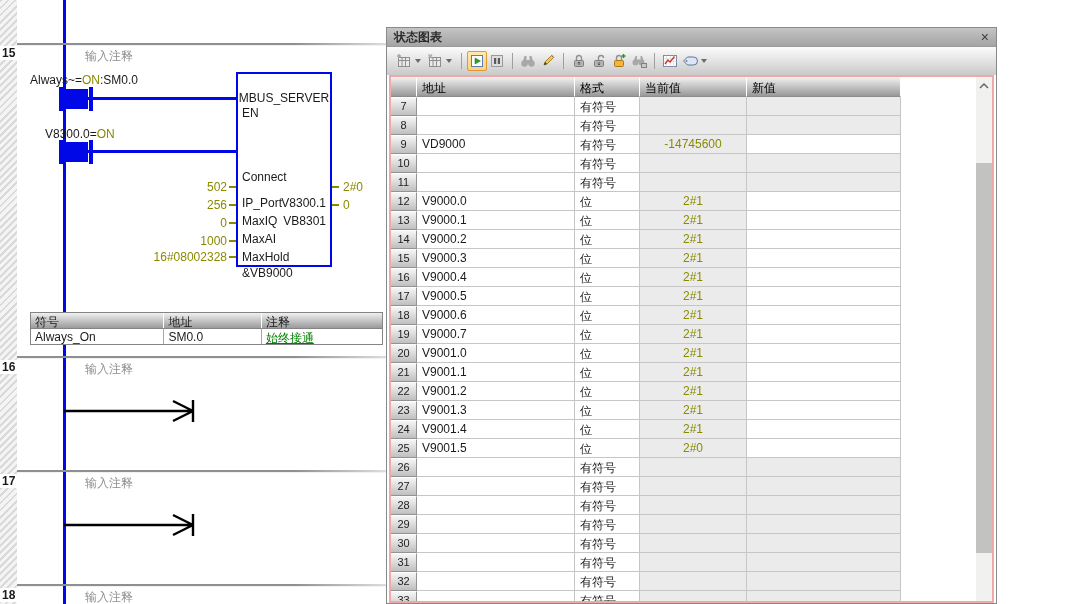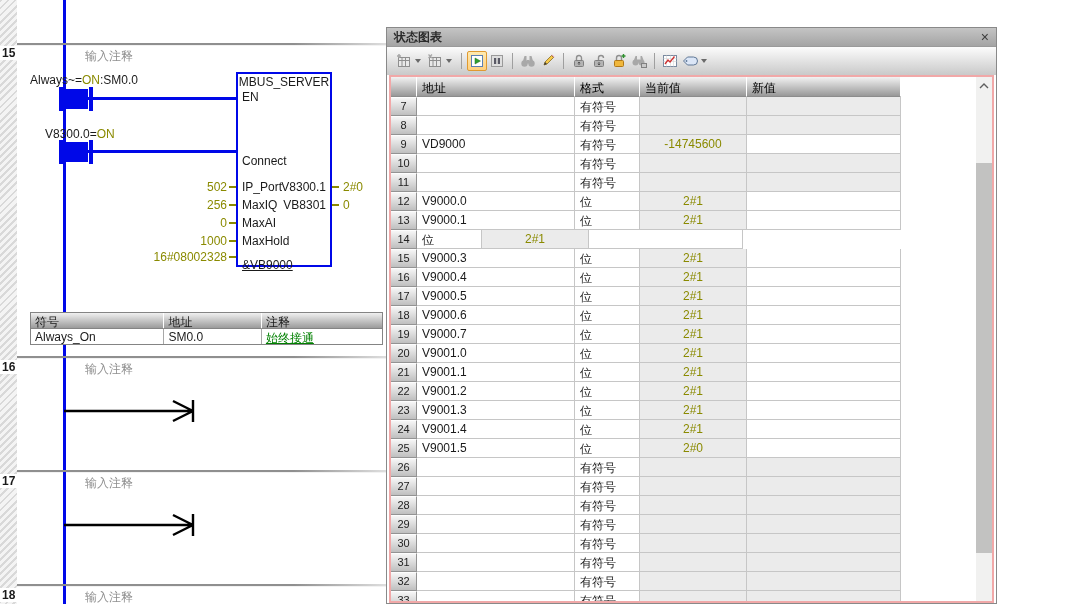--- a/index.html
+++ b/index.html
@@ -13,21 +13,21 @@
   .rail{position:absolute;left:63px;width:3px;background:#0008e8;}
   .netnum{position:absolute;left:0;width:20px;height:14px;background:#fff;font-weight:bold;padding-left:2px;}
   .ncomment{position:absolute;left:85px;color:#8f8f8f;}
   .rlabel{position:absolute;white-space:nowrap;text-align:right;}
   .rlabel .on{color:#8a8a00;}
   .wire{position:absolute;height:3px;background:#0008e8;}
   .cbar{position:absolute;width:4px;height:24px;background:#0008e8;}
   .cfill{position:absolute;width:24px;height:20px;background:#0008e8;}
   .fblock{position:absolute;left:236px;top:72px;width:96px;height:195px;border:2px solid #0008e8;
           background:#fff;box-sizing:border-box;}
-  .fblock .t{position:absolute;white-space:nowrap;}
+  .fblock .t{position:absolute;white-space:nowrap;margin-top:16px;}
   .btitle{top:1px;left:0;width:100%;text-align:center;}
   .pin{position:absolute;width:7px;height:2px;background:#8a8a00;}
   .ival{position:absolute;left:140px;width:87px;text-align:right;color:#8a8a00;white-space:nowrap;}
   .oval{position:absolute;left:343px;color:#8a8a00;white-space:nowrap;}
   .arrow{position:absolute;left:63px;}
   
   .stable{position:absolute;left:30px;top:312px;width:353px;border:1px solid #848484;box-sizing:border-box;background:#fff;}
   .strow{display:flex;}
   .sth{height:15px;background:linear-gradient(#f0f0f0,#9b9b9b);border-right:1px solid #fff;
        box-sizing:border-box;padding:1px 0 0 4px;overflow:hidden;}
@@ -116,21 +116,21 @@
   </div>
 
   <div class="fblock">
     <div class="t btitle">MBUS_SERVER</div>
     <div class="t" style="left:4px;top:16px">EN</div>
     <div class="t" style="left:4px;top:80px">Connect</div>
     <div class="t" style="left:4px;top:106px">IP_Port</div>
     <div class="t" style="left:4px;top:124px">MaxIQ</div>
     <div class="t" style="left:4px;top:142px">MaxAI</div>
     <div class="t" style="left:4px;top:160px">MaxHold</div>
-    <div class="t" style="left:4px;top:184px;text-decoration:underline">&amp;VB9000</div>
+    <div class="t" style="left:4px;top:176px;">&amp;VB9000</div>
     <div class="t" style="right:4px;top:106px">V8300.1</div>
     <div class="t" style="right:4px;top:124px">VB8301</div>
   </div>
 
   <div class="pin" style="left:229px;top:186px"></div>
   <div class="pin" style="left:229px;top:204px"></div>
   <div class="pin" style="left:229px;top:222px"></div>
   <div class="pin" style="left:229px;top:240px"></div>
   <div class="pin" style="left:229px;top:256px"></div>
   <div class="pin" style="left:332px;top:186px"></div>
@@ -318,20 +318,21 @@
           </div>
           <div class="trow">
             <div class="rn">13</div>
             <div class="ta">V9000.1</div>
             <div class="tf">位</div>
             <div class="tc">2#1</div>
             <div class="tn"></div>
           </div>
           <div class="trow">
             <div class="rn">14</div>
+            <div class="ta">V9000.2</div>
             <div class="tf">位</div>
             <div class="tc">2#1</div>
             <div class="tn"></div>
           </div>
           <div class="trow">
             <div class="rn">15</div>
             <div class="ta">V9000.3</div>
             <div class="tf">位</div>
             <div class="tc">2#1</div>
             <div class="tn"></div>

